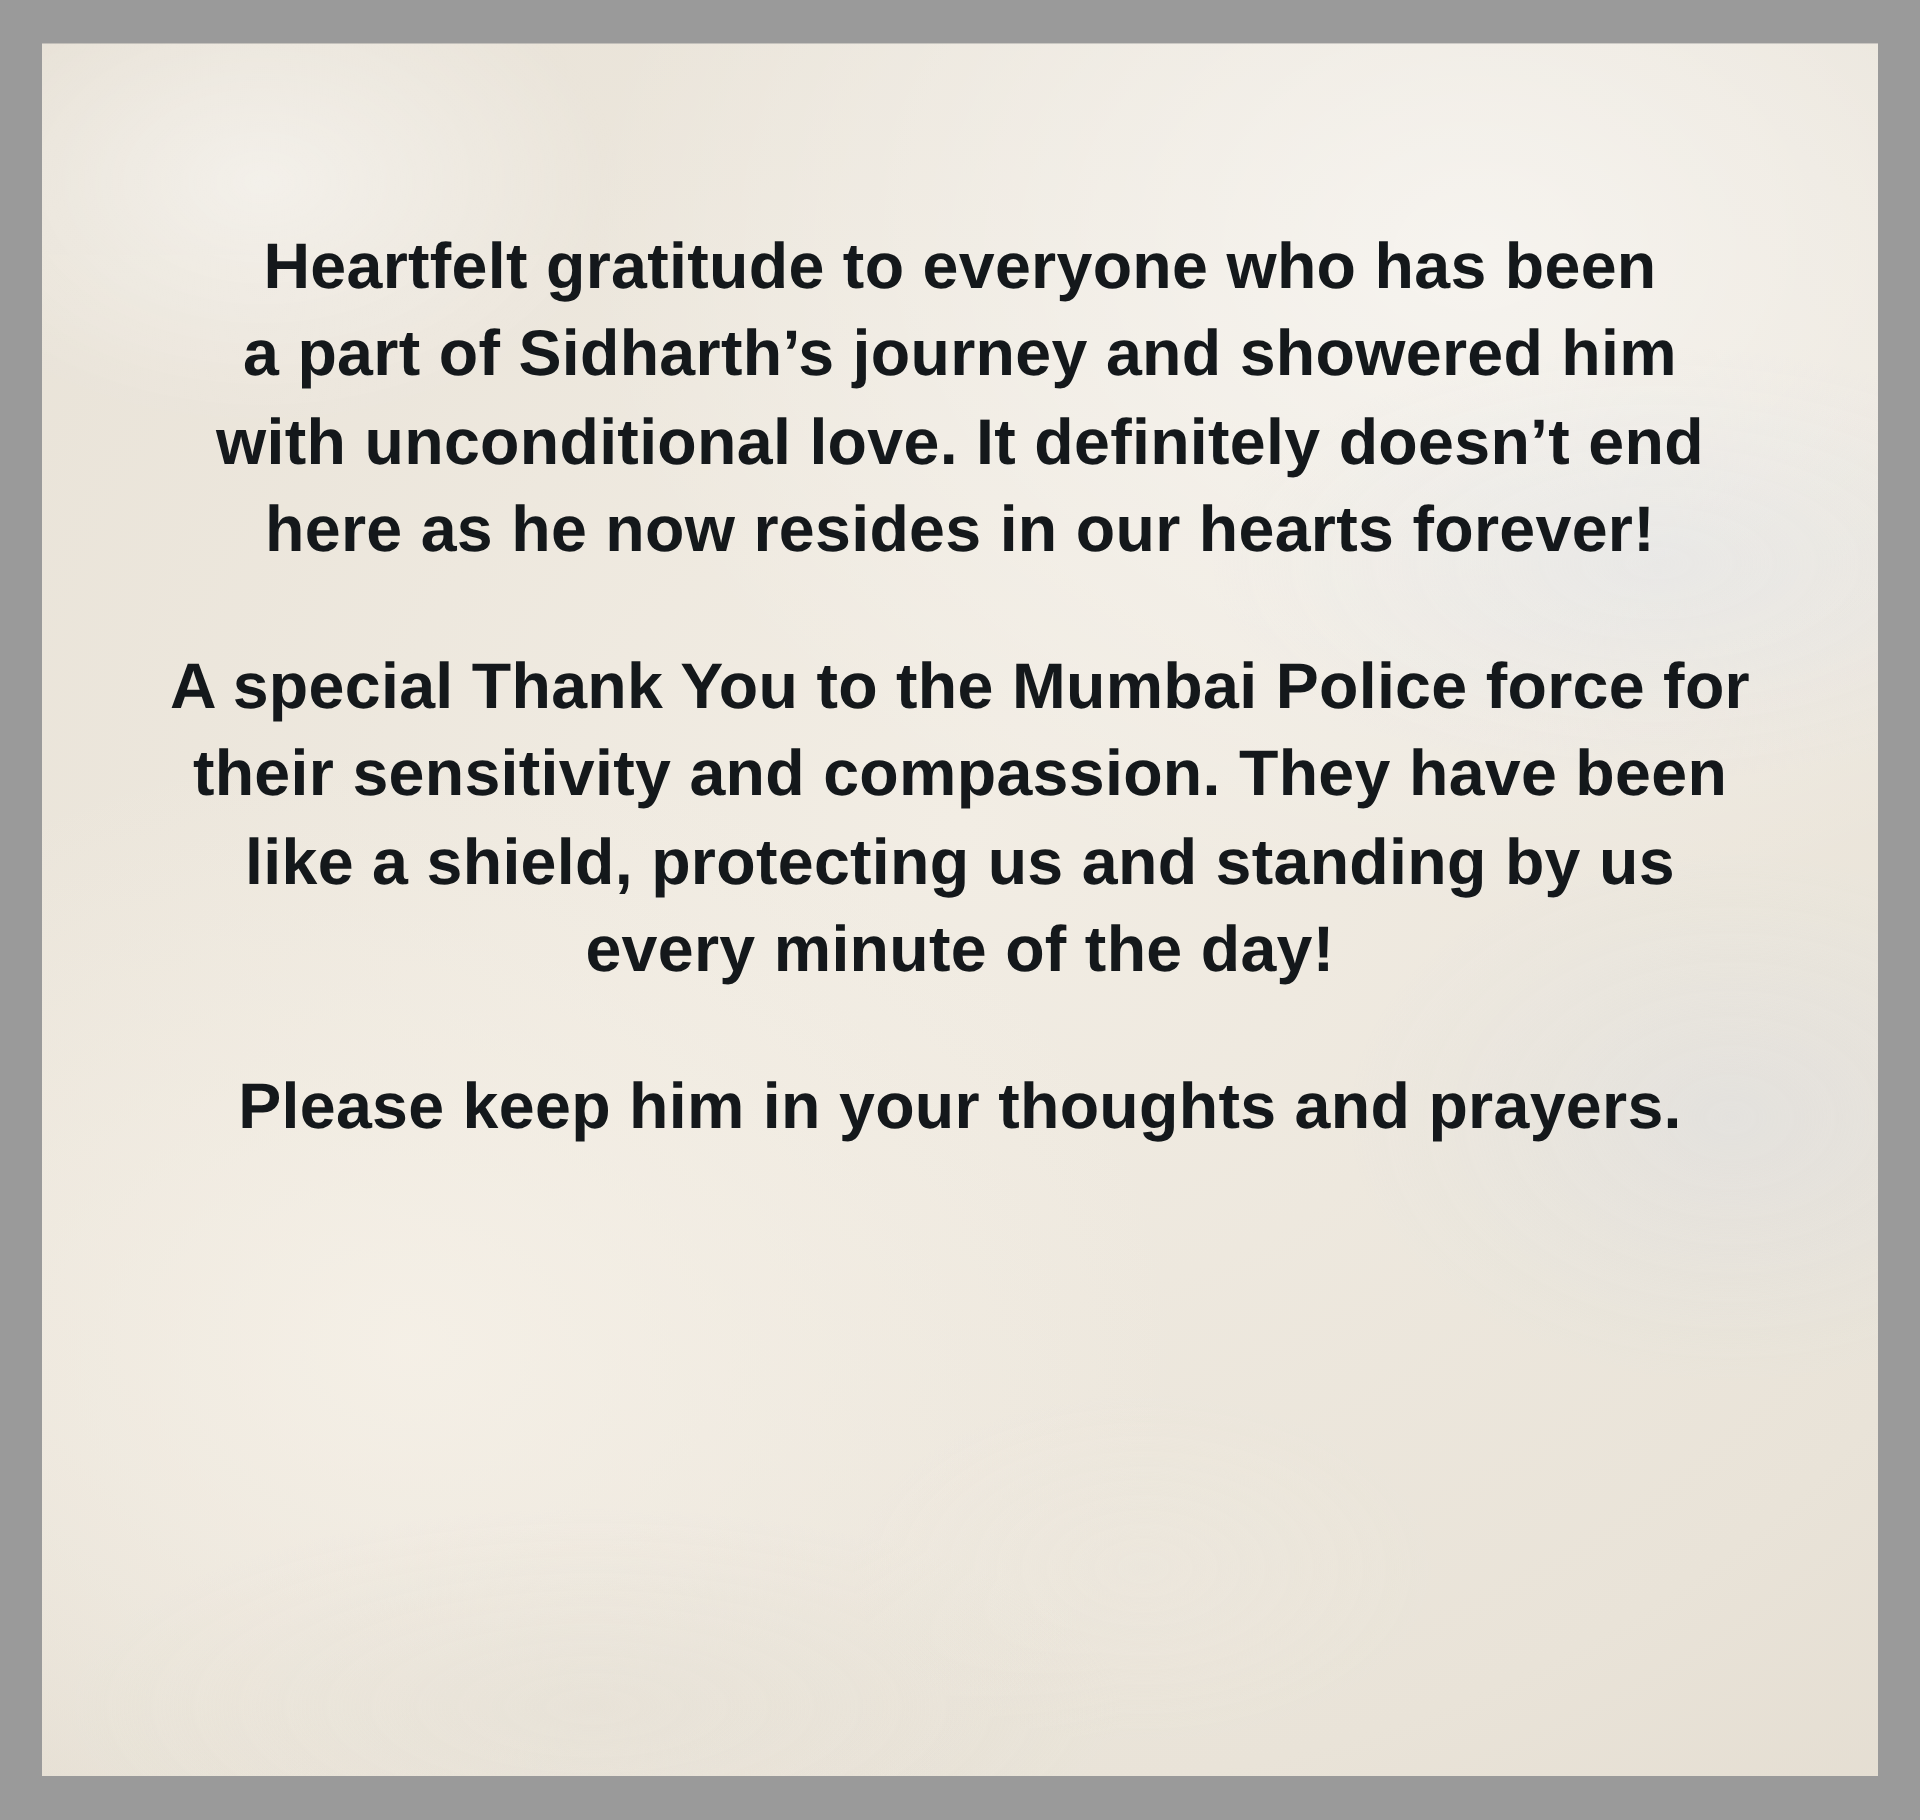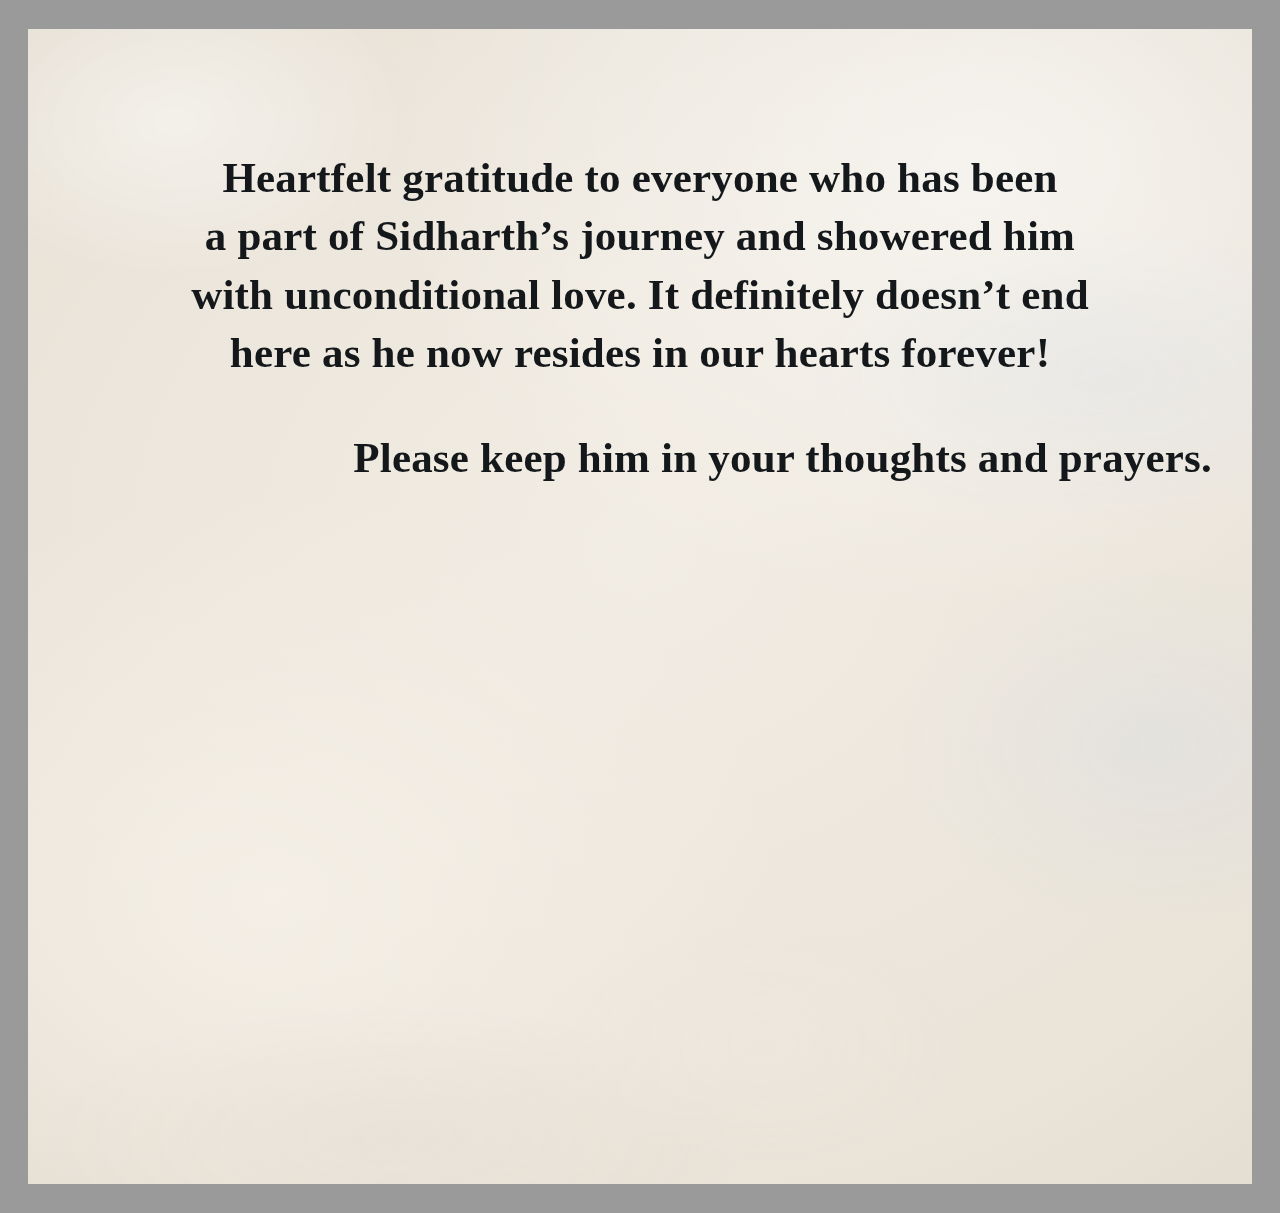--- a/index.html
+++ b/index.html
@@ -49,36 +49,40 @@
   .note-body {
     position: relative;
     z-index: 2;
     padding: 120px 40px 40px 40px;
     text-align: center;
     color: #14181b;
     font-size: 43px;
     line-height: 1.36;
     font-weight: 700;
     letter-spacing: 0.2px;
-    font-family: Liberation Serif, serif;
+    font-family: Liberation Sans, sans-serif;
   }
   .para {
     margin: 0 0 46px 0;
     white-space: pre-line;
   }
-  .para:last-child { margin-bottom: 0; text-align: right; }
+  .para:last-child { margin-bottom: 0; }
 </style>
 </head>
 <body>
 
 <div class="canvas">
   <div class="note-card">
     <div class="paper-texture"></div>
     <div class="note-body">
       <p class="para">Heartfelt gratitude to everyone who has been
 a part of Sidharth’s journey and showered him
 with unconditional love. It definitely doesn’t end
 here as he now resides in our hearts forever!</p>
+      <p class="para">A special Thank You to the Mumbai Police force for
+their sensitivity and compassion. They have been
+like a shield, protecting us and standing by us
+every minute of the day!</p>
       <p class="para">Please keep him in your thoughts and prayers.</p>
 
     </div>
   </div>
 </div>
 
 </body></html>

